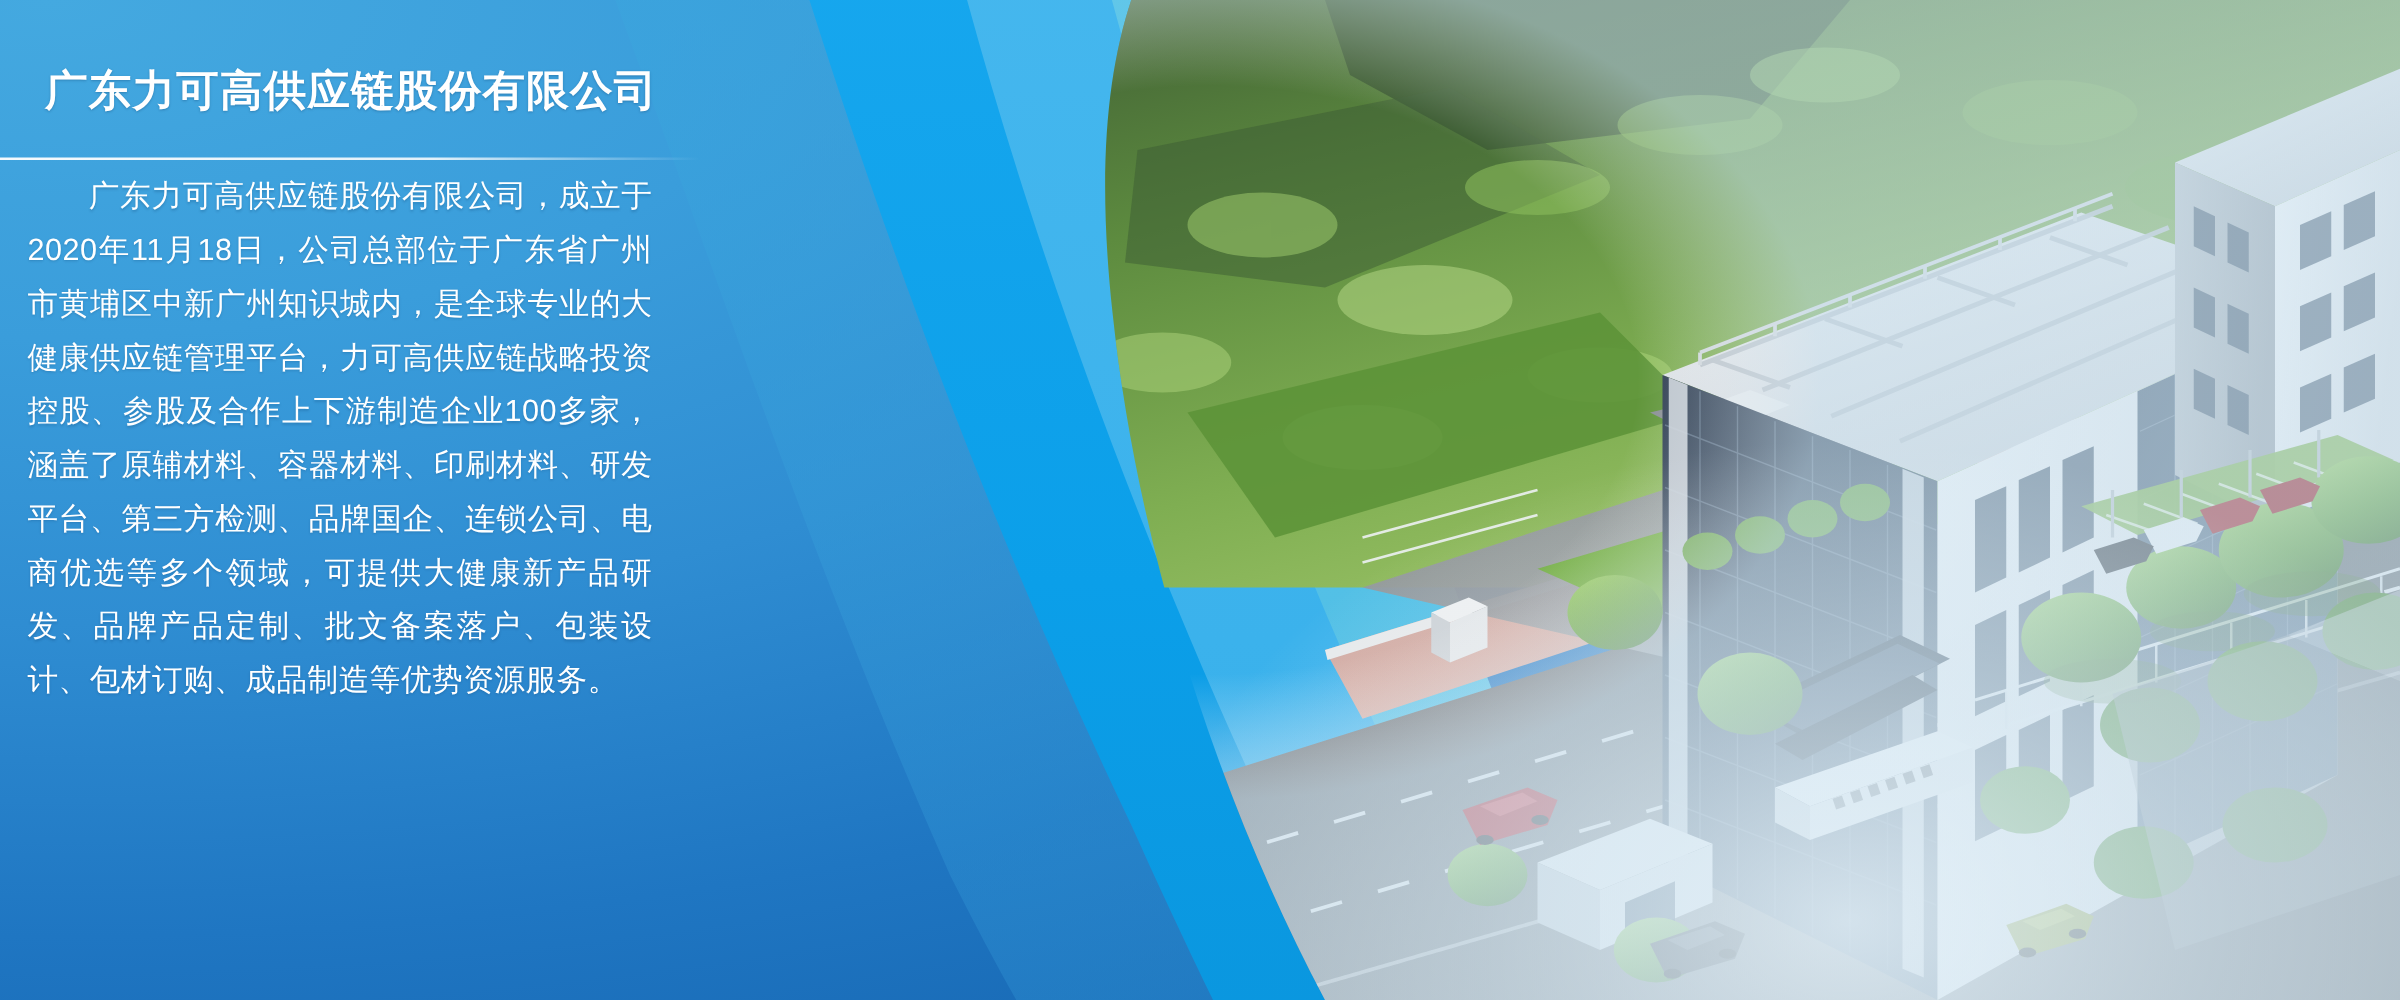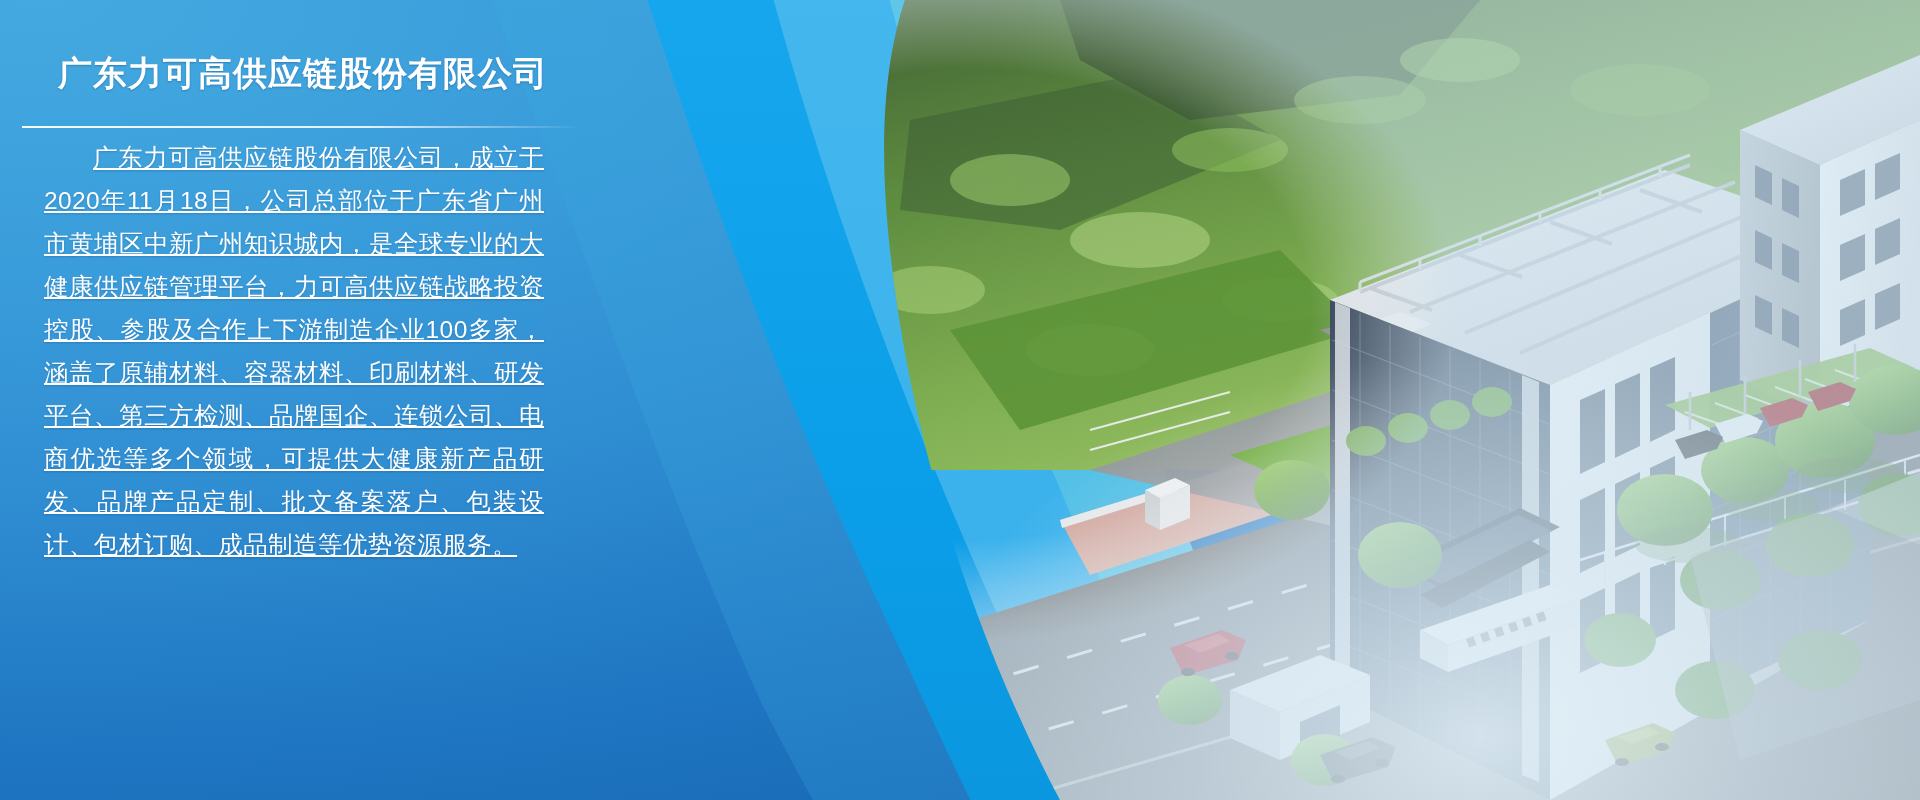--- a/index.html
+++ b/index.html
@@ -22,39 +22,39 @@
   
   .photo{
     position:absolute;top:0;right:0;width:1160px;height:800px;
     overflow:hidden;
   }
   .photo svg{display:block;width:1160px;height:800px;}
 
   
   .textcol{
     position:absolute;left:0;top:0;width:560px;height:800px;
-    padding:0;box-sizing:border-box;margin-left:22px;
+    padding:0;box-sizing:border-box;
   }
   .title{
     position:absolute;left:36px;top:52px;
     font-size:34px;line-height:1.25;font-weight:bold;color:#ffffff;
     letter-spacing:1px;white-space:nowrap;
     text-shadow:0 1px 2px rgba(0,40,80,.28);
   }
   .rule{
     position:absolute;left:0px;top:126px;width:560px;height:2px;
     background:linear-gradient(90deg,rgba(255,255,255,.95) 0%,rgba(255,255,255,.85) 62%,rgba(255,255,255,0) 100%);
   }
   .body{
     position:absolute;left:22px;top:136px;width:500px;
     color:#ffffff;font-size:24.5px;line-height:43px;
     letter-spacing:.4px;
     text-shadow:0 1px 2px rgba(0,40,80,.22);
   }
-  .body p{margin:0;text-indent:2em;text-align:justify;text-justify:inter-ideograph;text-decoration:underline;}
+  .body p{margin:0;text-indent:2em;text-align:justify;text-justify:inter-ideograph;}
 </style>
 </head>
 <body>
 
 <div id="stage">
 
   <div class="bg-base"></div>
 
   <div class="arcs">
     <svg viewBox="0 0 1920 800" preserveAspectRatio="none" aria-hidden="true">

